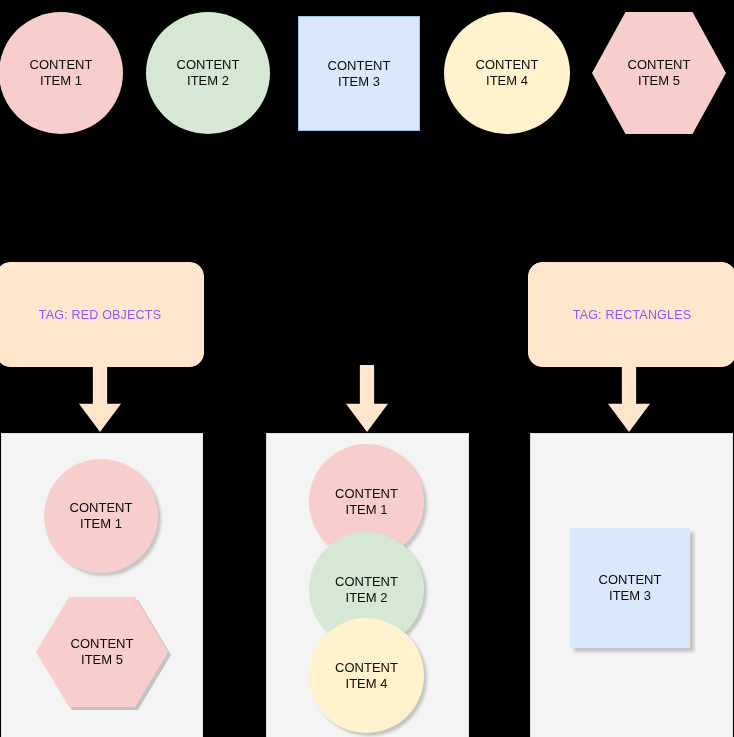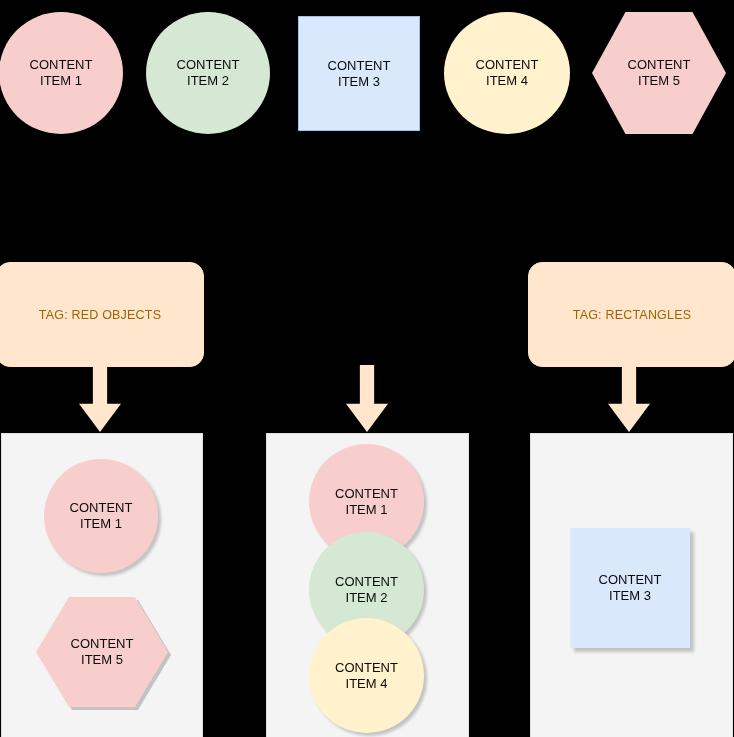--- a/index.html
+++ b/index.html
@@ -46,21 +46,21 @@
     position: absolute;
     background: #ffe6cc;
     border: 1px solid #ffe6cc;
     border-radius: 14px;
     display: flex;
     align-items: center;
     justify-content: center;
   }
   .tag-box .txt {
     font-size: 12.5px;
-    color: #a16207;
+    color: #8b5cf6;
     letter-spacing: 0.2px;
     text-align: center;
   }
 
   
   .block-arrow {
     position: absolute;
     background: #ffe6cc;
     clip-path: polygon(33% 0%, 67% 0%, 67% 58%, 100% 58%, 50% 100%, 0% 58%, 33% 58%);
   }

